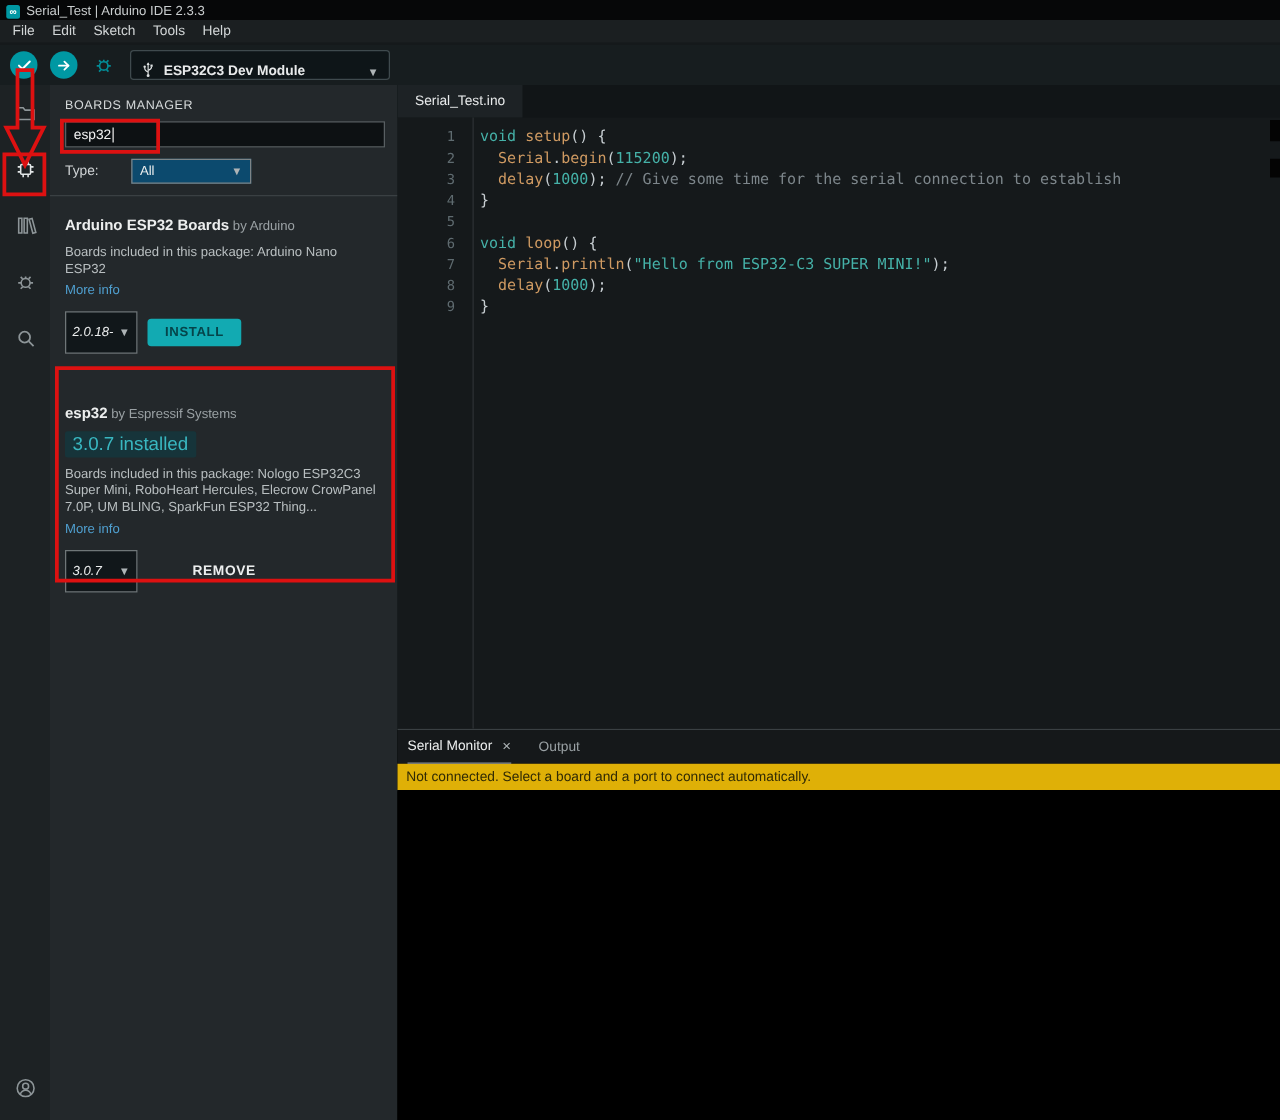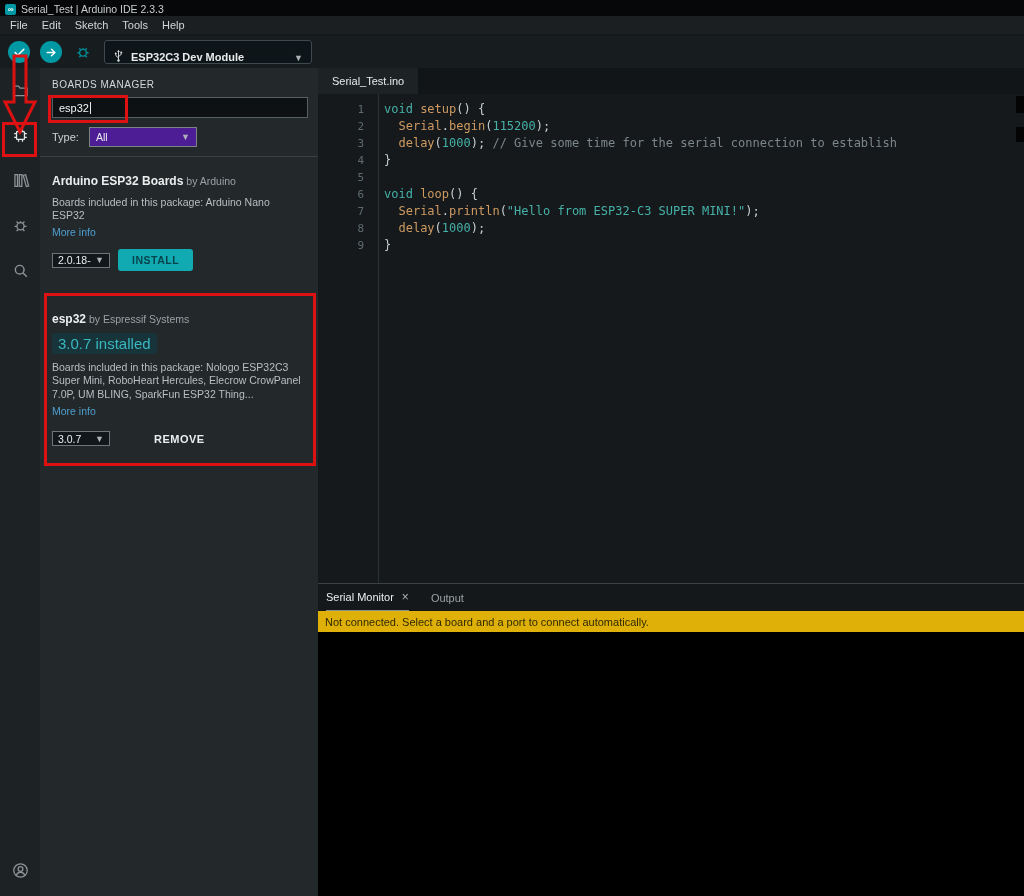--- a/index.html
+++ b/index.html
@@ -29,34 +29,34 @@
   .ab-slot{width:40px;height:45px;display:flex;align-items:center;justify-content:center;color:#8d9598;cursor:pointer;}
   .ab-slot.active{color:#e3e7e8;}
   .ab-bottom{position:absolute;bottom:6px;left:0;width:40px;height:40px;display:flex;align-items:center;justify-content:center;color:#8d9598;cursor:pointer;}
 
   
   .sidebar{position:absolute;left:40px;top:68px;width:278px;bottom:0;background:#23282b;}
   .panel-header{padding:11px 0 0 12px;font-size:10px;letter-spacing:.5px;color:#d4d8d9;}
   .search-box{margin:7px 10px 0 12px;height:21px;background:#0d1113;border:1px solid #585f62;display:flex;align-items:center;padding:0 6px;cursor:text;}
   .search-text{font-size:11px;color:#f2f2f2;}
   .caret-bar{display:inline-block;width:1px;height:12px;background:#e8e8e8;margin-left:1px;}
-  .type-row{margin:9px 10px 0 12px;display:flex;align-items:center;gap:10px;text-align:center;}
+  .type-row{margin:9px 10px 0 12px;display:flex;align-items:center;gap:26px;text-align:center;}
   .type-label{font-size:11px;color:#cfd3d5;}
-  .type-select{width:108px;height:20px;background:#4c1d95;border:1px solid #7d8487;display:flex;align-items:center;justify-content:space-between;padding:0 6px;color:#eceeee;font-size:10.5px;cursor:pointer;}
+  .type-select{width:96px;height:20px;background:#0c4a6e;border:1px solid #7d8487;display:flex;align-items:center;justify-content:space-between;padding:0 6px;color:#eceeee;font-size:10.5px;cursor:pointer;}
   .sb-divider{margin-top:9px;height:1px;background:#3a4043;}
   .pkg{padding:14px 12px 0 12px;}
   .pkg + .pkg{margin-top:20px;padding-top:18px;}
   .pkg-name{font-size:12px;font-weight:bold;color:#eceeee;}
   .pkg-by{font-size:10.5px;color:#9aa1a4;}
   .pkg-badge-row{margin-top:6px;}
   .pkg-badge{display:inline-block;font-size:15px;color:#39b7c0;background:#16343a;border-radius:2px;padding:2px 6px;}
   .pkg-desc{margin-top:7px;font-size:10.5px;line-height:1.25;color:#b9bfc1;max-width:252px;}
   .pkg-more{display:inline-block;margin-top:3px;font-size:10.5px;color:var(--link-blue,#4f9fcf);cursor:pointer;text-decoration:none;}
   .pkg-actions{margin-top:9px;display:flex;align-items:center;}
-  .ver-select{width:58px;height:15px;background:#11171a;border:1px solid #6f7678;display:flex;align-items:center;justify-content:space-between;padding:0 5px;font-size:10.5px;color:#eceeee;cursor:pointer;}
+  .ver-select{width:58px;height:34px;background:#11171a;border:1px solid #6f7678;display:flex;align-items:center;justify-content:space-between;padding:0 5px;font-size:10.5px;color:#eceeee;cursor:pointer;font-style:italic;}
   .install-btn{margin-left:8px;height:22px;padding:0 14px;border:none;border-radius:3px;background:#12aab2;color:#05444a;font-size:10.5px;font-weight:bold;letter-spacing:.5px;cursor:pointer;}
   .remove-btn{margin-left:44px;height:22px;background:none;border:none;color:#eceeee;font-size:11px;font-weight:bold;letter-spacing:.5px;cursor:pointer;}
 
   
   .editor{position:absolute;left:318px;top:68px;right:0;height:515px;background:#15191b;}
   .tabbar{position:absolute;left:0;top:0;right:0;height:26px;background:#111517;display:flex;}
   .tab{height:26px;padding:0 14px;background:#1d2225;display:flex;align-items:center;font-size:11px;color:#e8eaeb;cursor:pointer;}
   .codearea{position:absolute;left:0;top:26px;right:0;bottom:0;padding-top:7px;font-family:"DejaVu Sans Mono",monospace;font-size:12px;overflow:hidden;}
   .gutter-sep{position:absolute;left:60px;top:26px;bottom:0;width:1px;background:#2c3134;}
   .code-line{display:flex;height:17px;line-height:17px;white-space:pre;}

